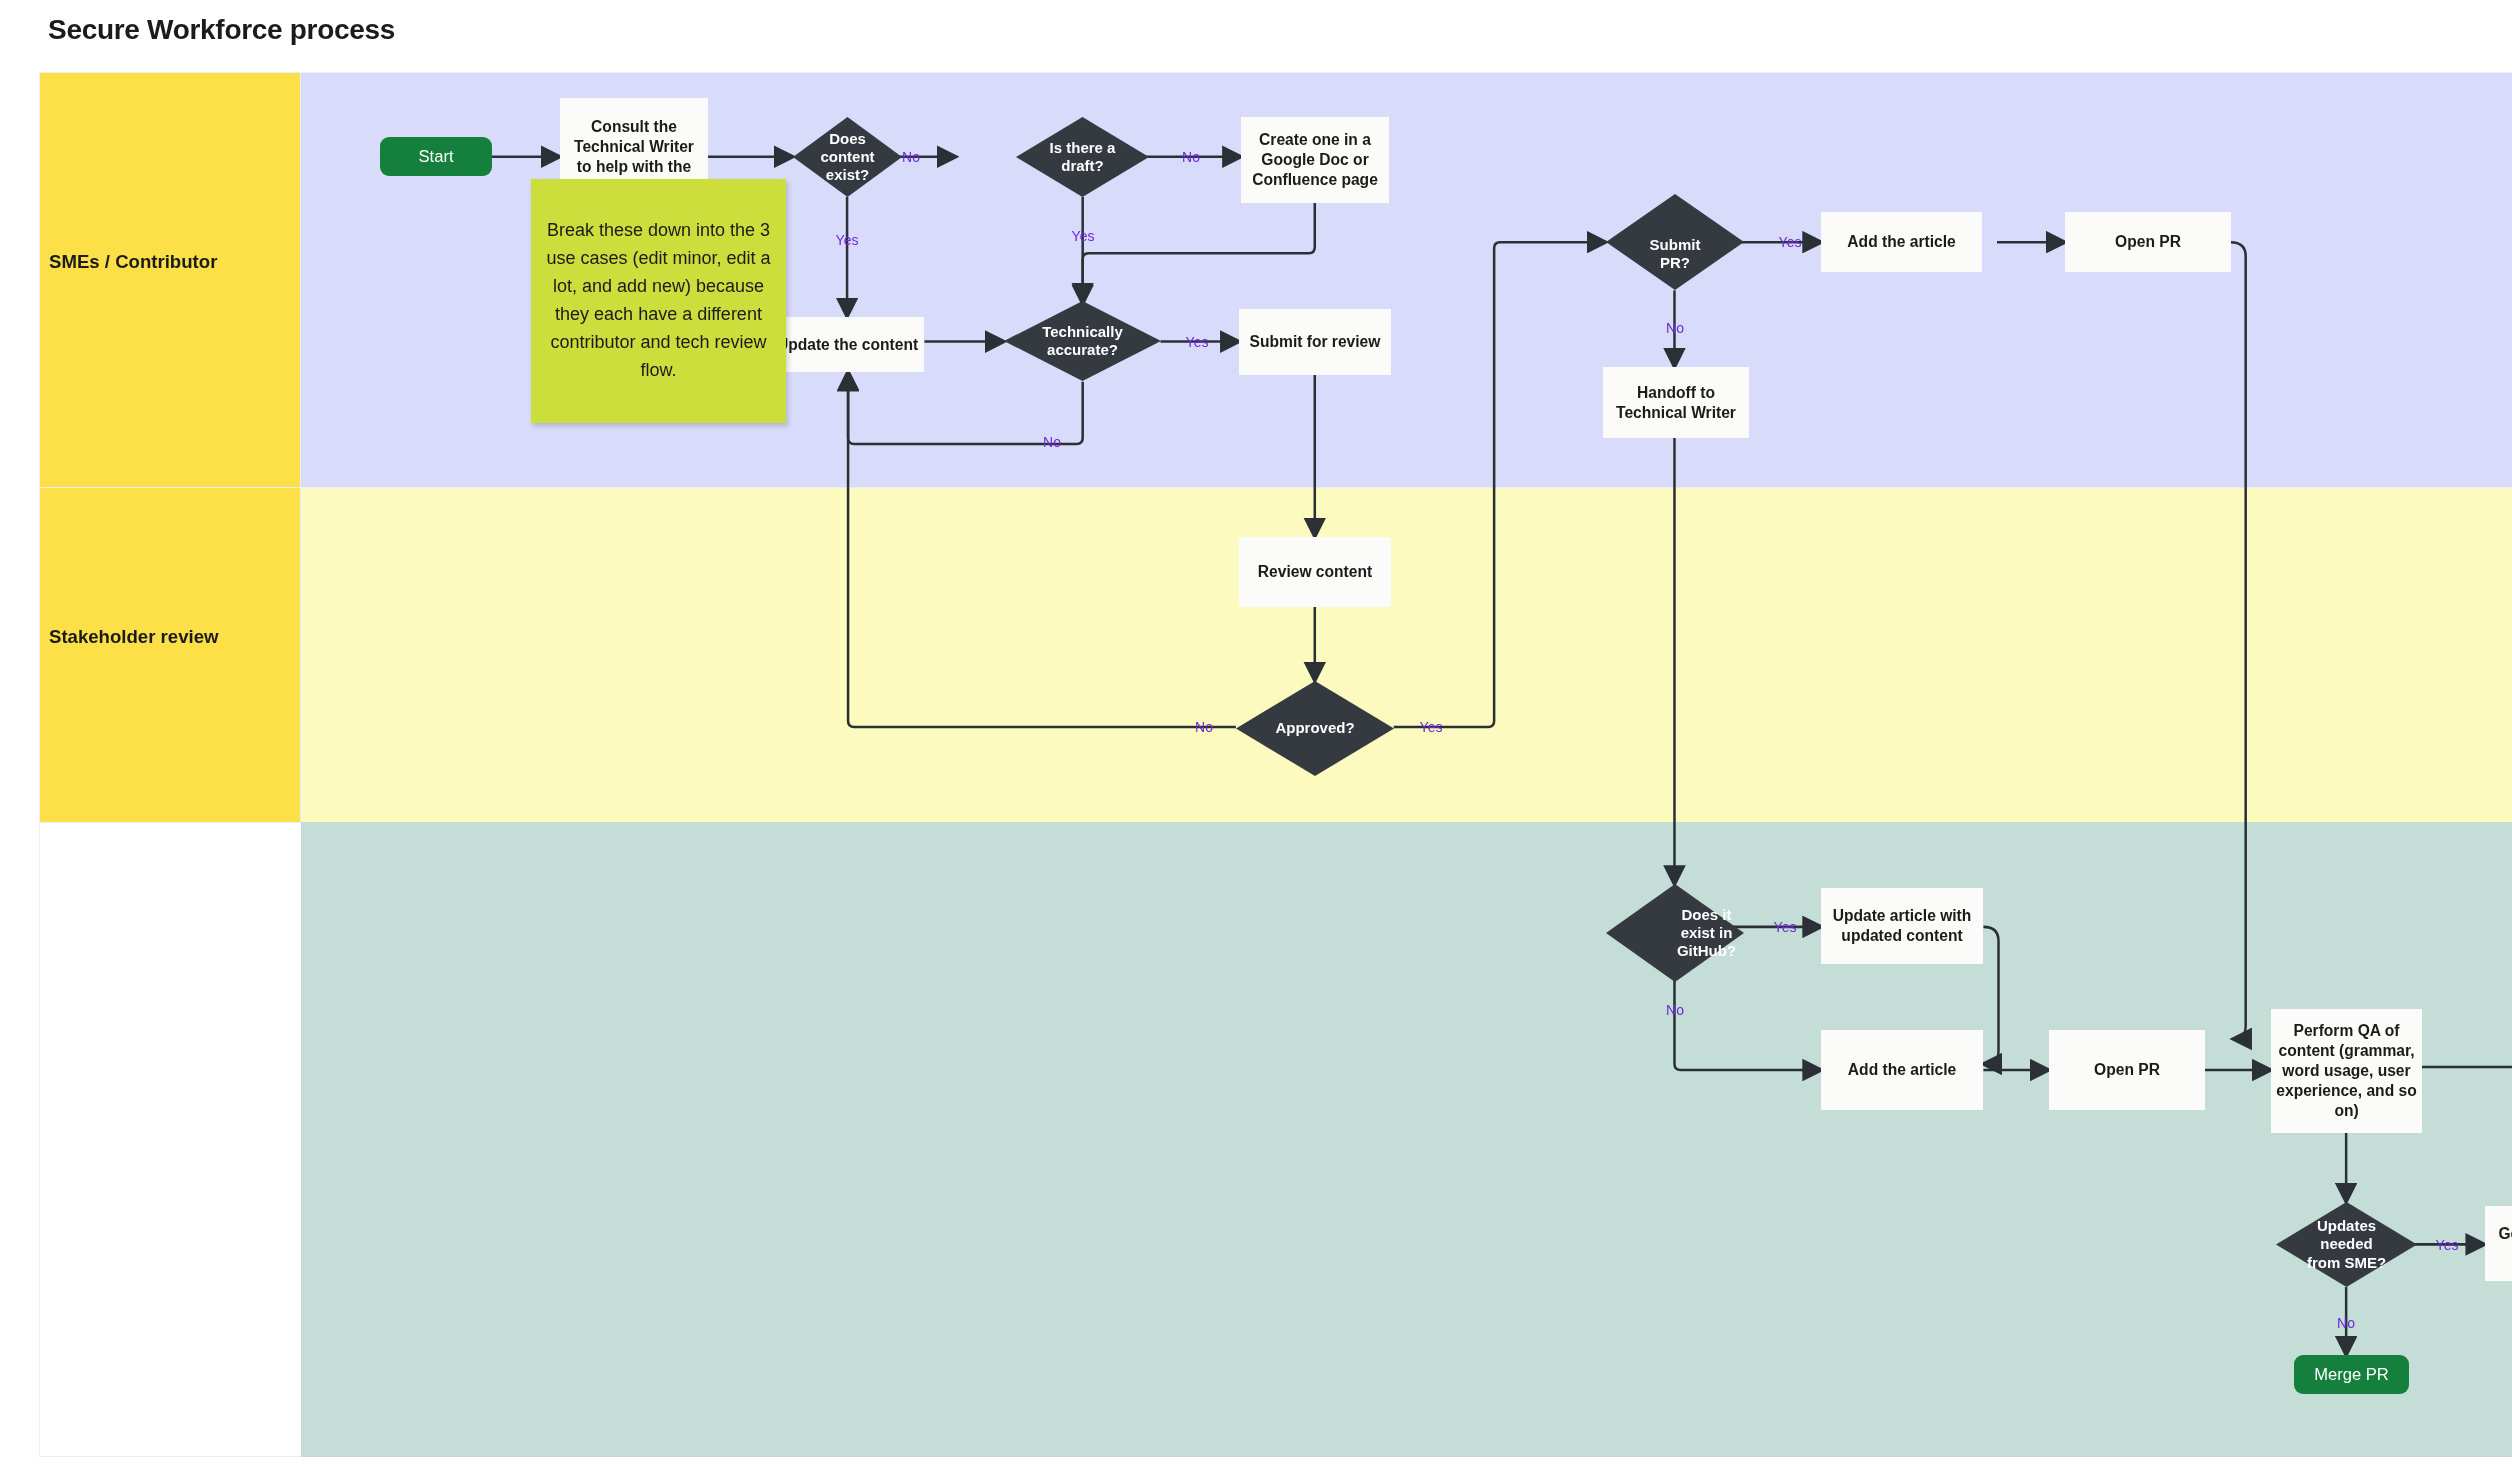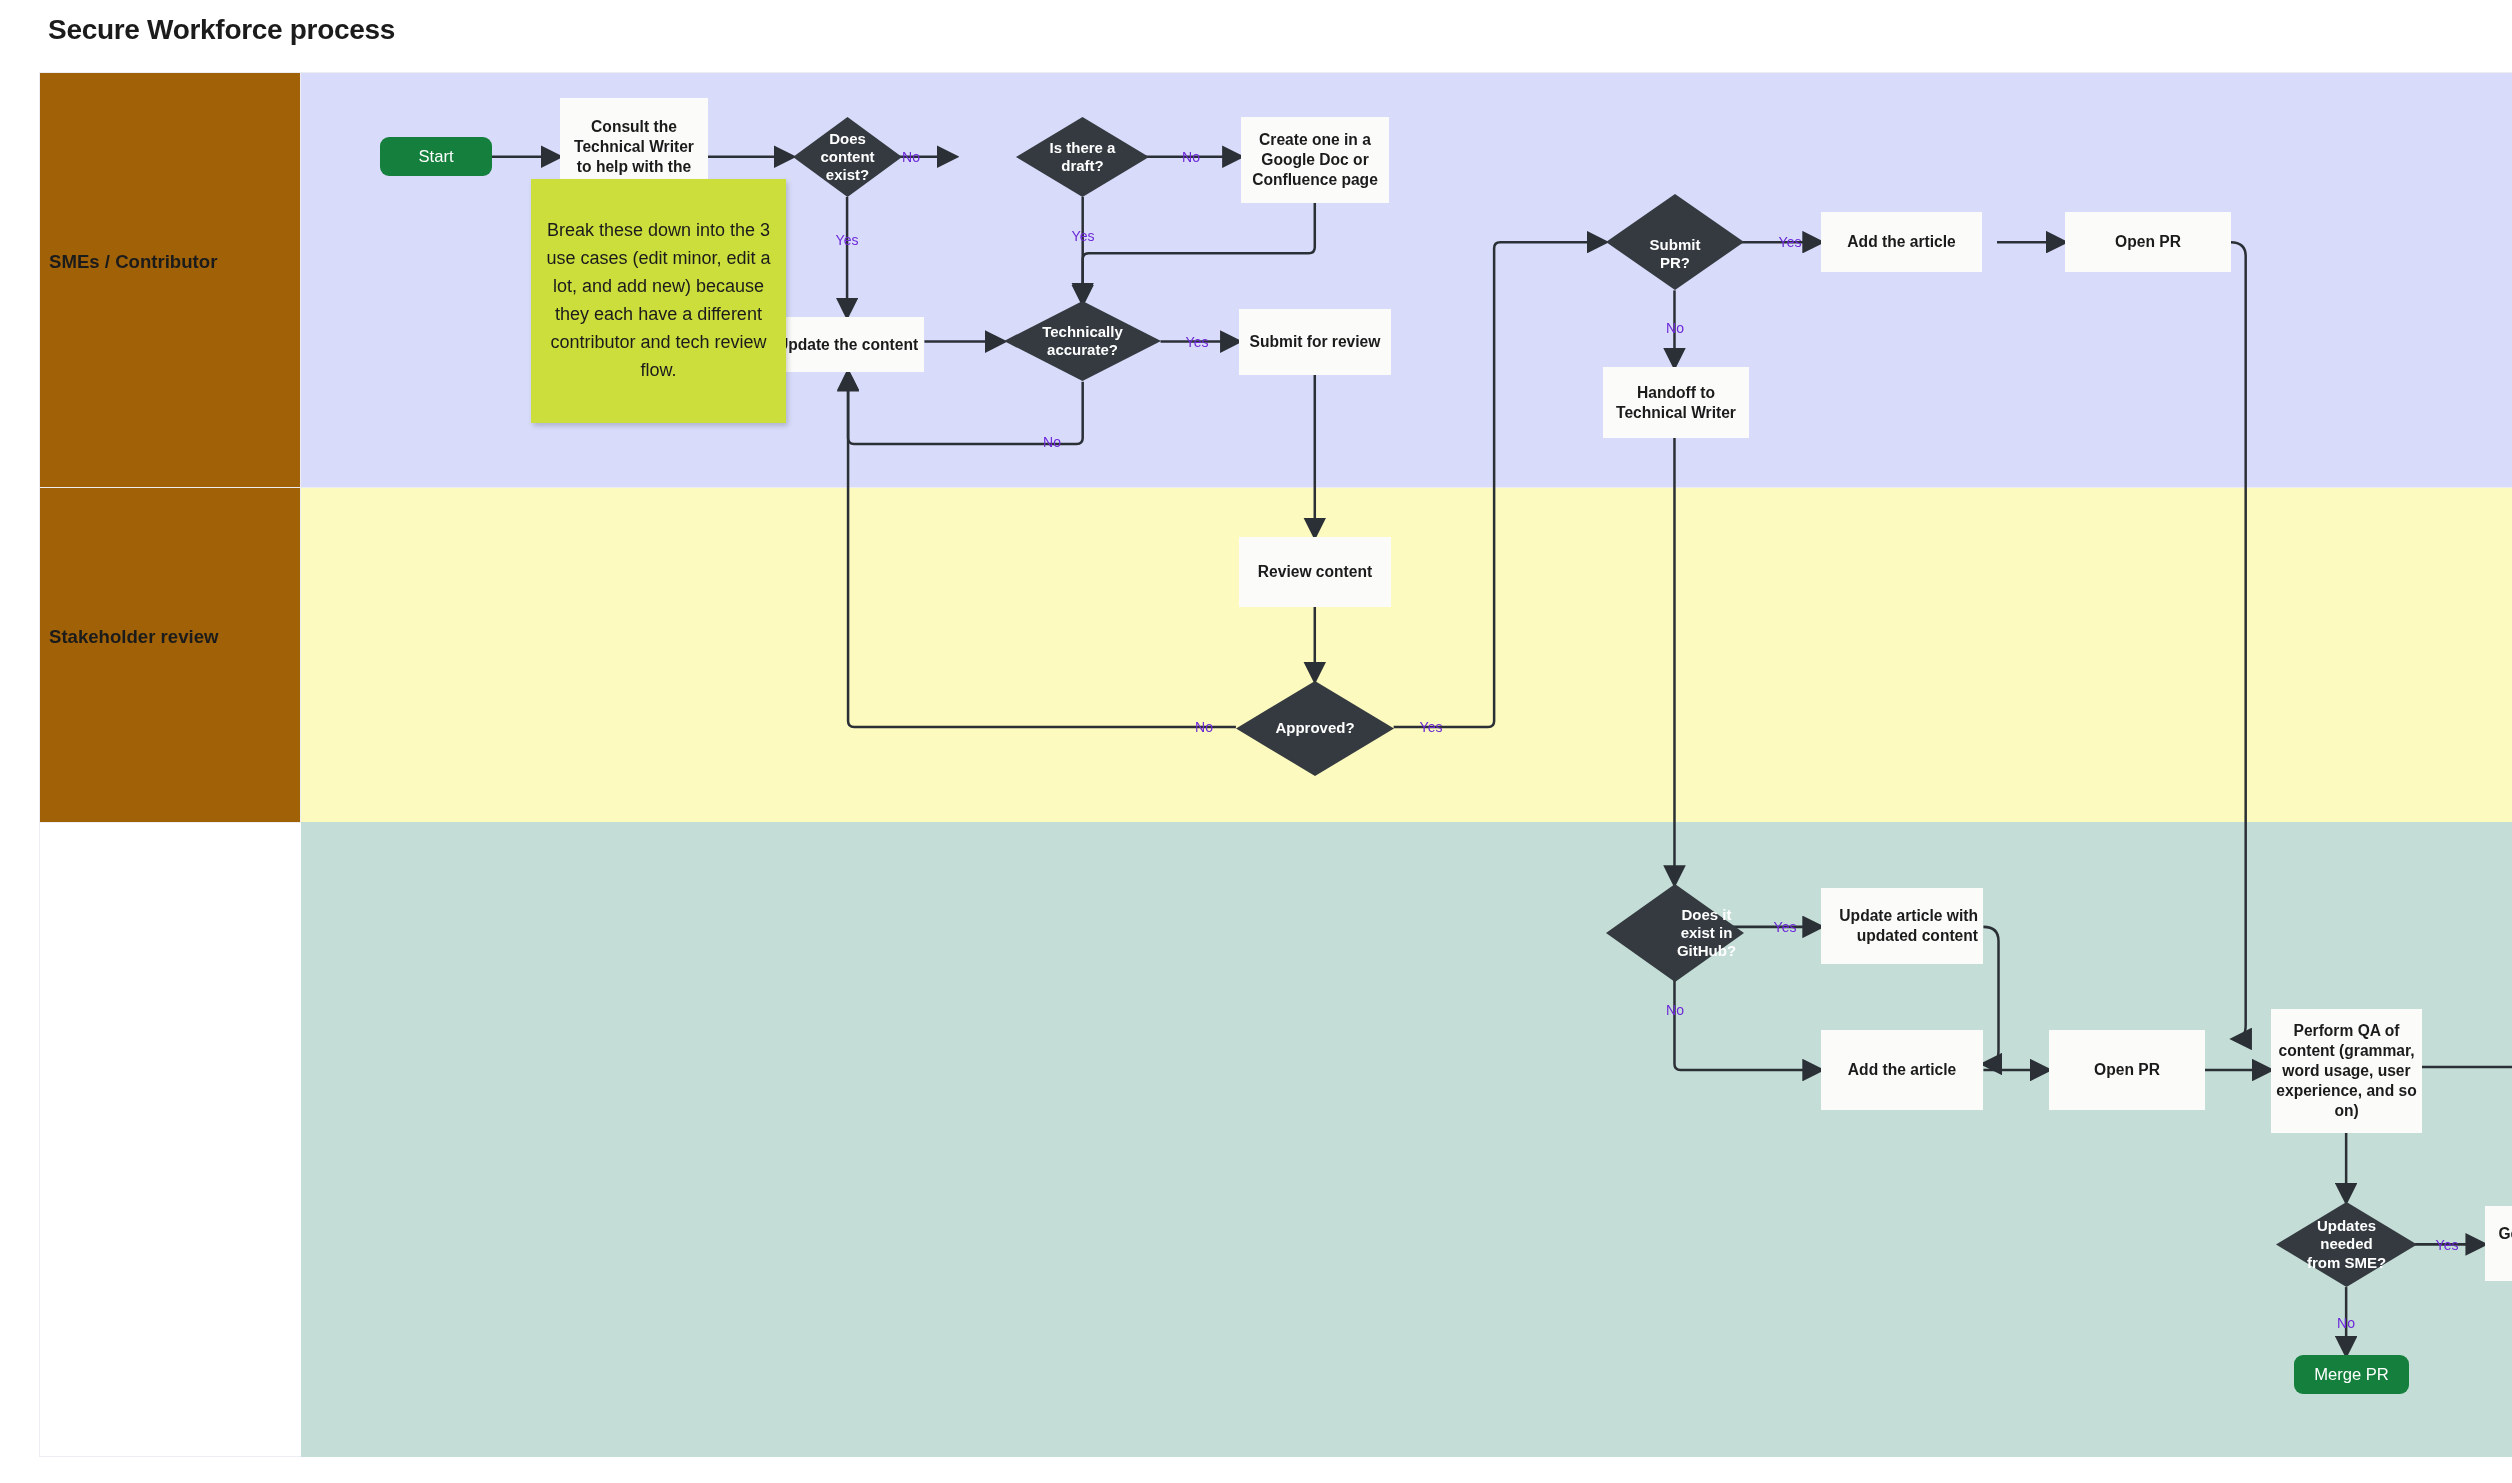--- a/index.html
+++ b/index.html
@@ -8,21 +8,21 @@
 
   #page-title{position:absolute;left:48px;top:14px;font-size:28px;font-weight:700;color:#1b1b1b;
     letter-spacing:-0.3px;}
 
   
   .lane-frame{position:absolute;left:39px;top:72px;width:2637px;height:1385px;
     border:1.5px solid #eceef3;box-sizing:border-box;background:#ffffff;}
   .lane{position:absolute;left:0;width:100%;box-sizing:border-box;
     border-bottom:1.5px solid #eceef3;}
   .lane-head{position:absolute;left:0;top:0;width:261px;height:100%;
-    background:#a16207;box-sizing:border-box;border-right:1.5px solid #eceef3;z-index:3;}
+    background:#fde047;box-sizing:border-box;border-right:1.5px solid #eceef3;z-index:3;}
   .lane-head span{position:absolute;left:9px;width:241px;text-align:left;
     font-size:18.6px;font-weight:700;color:#1b1b1b;}
   .lane-body{position:absolute;left:261px;top:0;right:0;height:100%;}
 
   
   #canvas{position:absolute;left:0;top:0;width:2722px;height:1483px;z-index:5;
     pointer-events:none;}
   #canvas *{pointer-events:auto;}
 
   .node{position:absolute;box-sizing:border-box;display:flex;align-items:center;
@@ -215,21 +215,21 @@
     <div class="node n-decision" style="left:1236px;top:681px;width:158px;height:95px;">
       <div class="dia"></div>
       <div class="dtxt" style="max-width:100px;">Approved?</div>
     </div>
 
     <div class="node n-decision" style="left:1606px;top:884px;width:138px;height:98px;justify-content:flex-end;">
       <div class="dia"></div>
       <div class="dtxt" style="max-width:75px;">Does it exist in GitHub?</div>
     </div>
 
-    <div class="node n-process" style="left:1821px;top:888px;width:162px;height:76px;text-align:right;">
+    <div class="node n-process" style="left:1821px;top:888px;width:162px;height:76px;">
       <span>Update article with updated content</span>
     </div>
 
     <div class="node n-process" style="left:1821px;top:1030px;width:162px;height:80px;">
       <span>Add the article</span>
     </div>
 
     <div class="node n-process" style="left:2049px;top:1030px;width:156px;height:80px;">
       <span>Open PR</span>
     </div>

